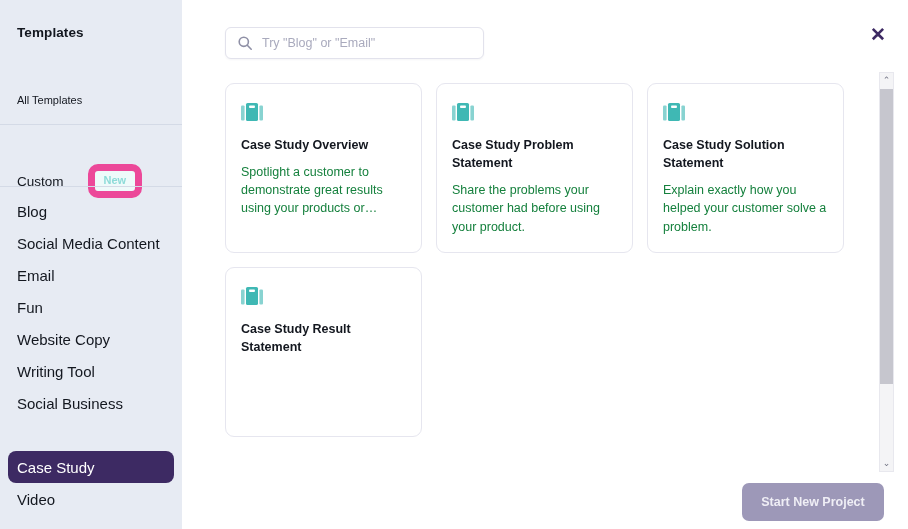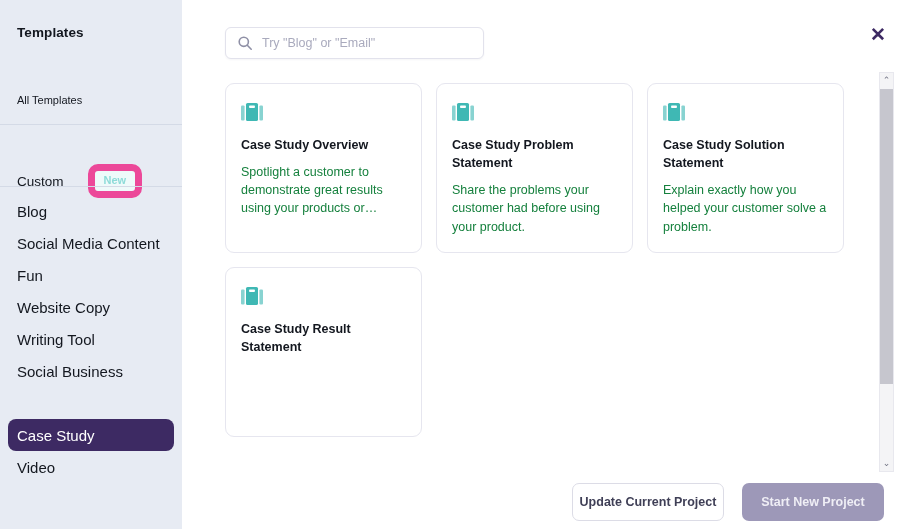--- a/index.html
+++ b/index.html
@@ -307,20 +307,21 @@
     <div class="sidebar-custom-row">
       <span class="sidebar-custom-label">Custom</span>
       <span class="badge-new">New</span>
     </div>
 
     <div class="sidebar-div sidebar-div-2"></div>
 
     <nav class="nav-list" id="nav-list">
         <div class="nav-item">Blog</div>
         <div class="nav-item">Social Media Content</div>
+        <div class="nav-item">Email</div>
         <div class="nav-item">Fun</div>
         <div class="nav-item">Website Copy</div>
         <div class="nav-item">Writing Tool</div>
         <div class="nav-item">Social Business</div>
         <div class="nav-item active">Case Study</div>
         <div class="nav-item">Video</div>
       </nav>
   </aside>
 
   <section class="main">
@@ -364,18 +365,17 @@
             </svg></span><div class="card-title">Case Study Result Statement</div></div>
       </div>
 
     <div class="scrollbar">
       <div class="sb-arrow sb-arrow-up">⌃</div>
       <div class="sb-thumb"></div>
       <div class="sb-arrow sb-arrow-down">⌄</div>
     </div>
 
     <div class="footer">
-      <button class="btn btn-secondary">Update Current Project</button>
       <button class="btn btn-primary-disabled">Start New Project</button>
     </div>
 
   </section>
 </div>
 
 </body></html>

